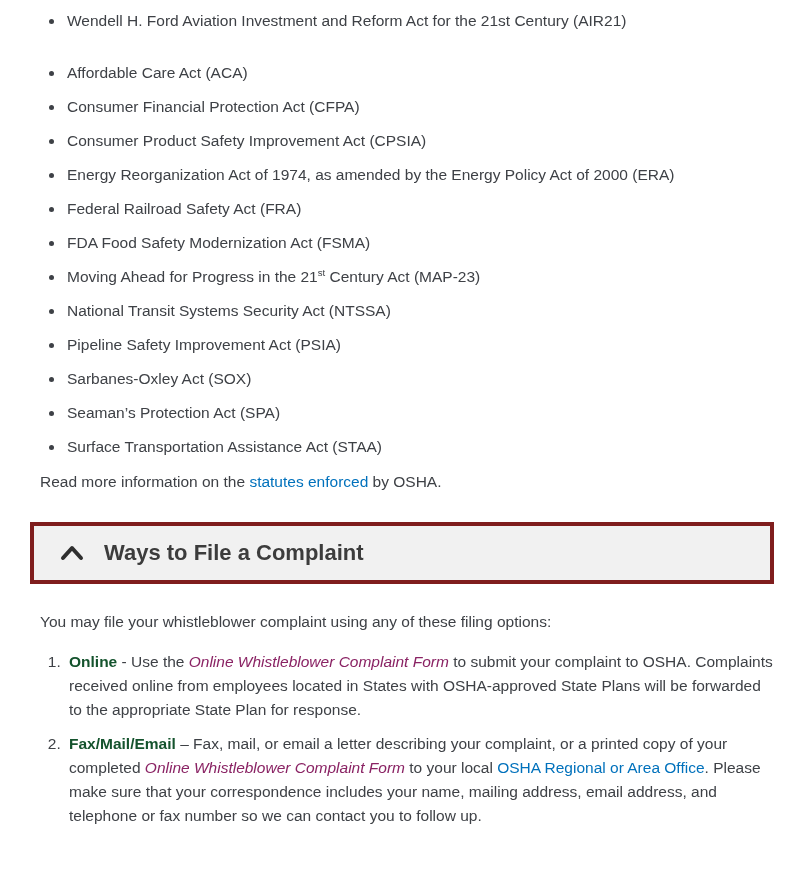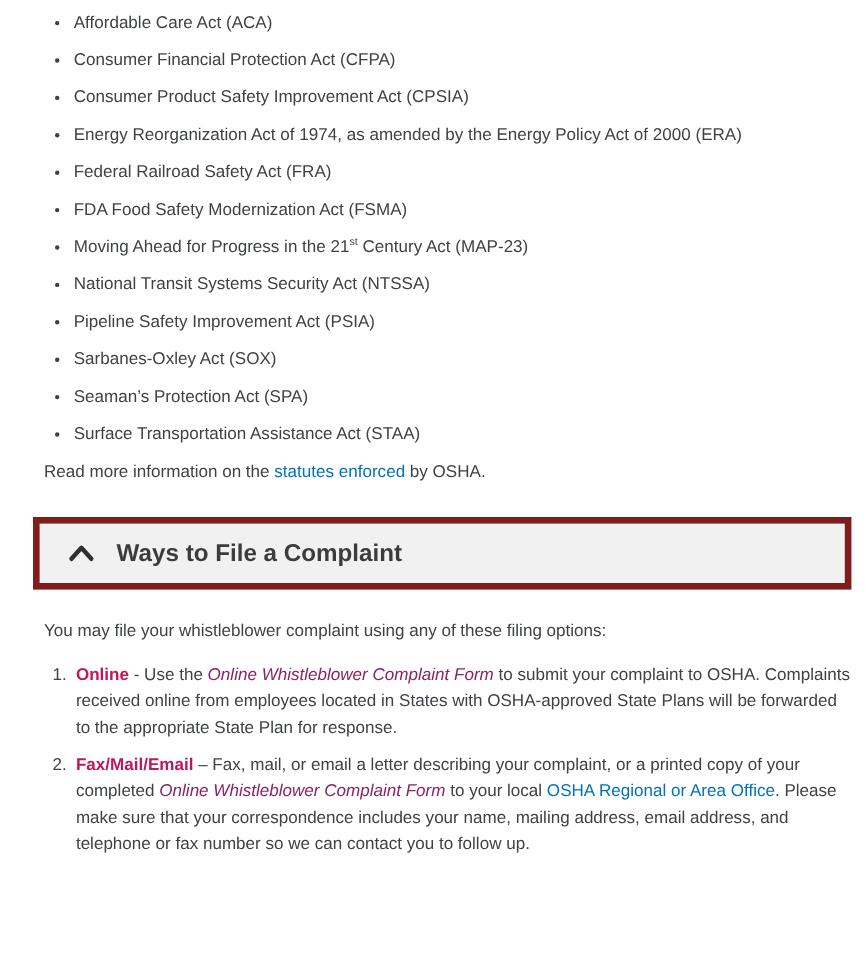--- a/index.html
+++ b/index.html
@@ -37,21 +37,21 @@
 
   a { text-decoration: none; cursor: pointer; }
   a.link-blue { color: var(--link-blue, #0071bc); }
   a.link-visited { color: var(--link-visited, #8a2364); font-style: italic; }
 
   .accordion-header {
     display: flex;
     align-items: center;
     gap: 20px;
     background: var(--accordion-bg, #f1f1f1);
-    border: 6px solid #7f1d1d;
+    border: 4px solid #7f1d1d;
     margin: 28px 0 26px -10px;
     padding: 14px 20px 14px 26px;
     cursor: pointer;
   }
   .accordion-title {
     font-size: 22px;
     font-weight: bold;
     color: #3c3c3c;
     line-height: 26px;
   }
@@ -60,27 +60,30 @@
   .intro-para { margin-bottom: 16px; }
 
   ol.filing-list {
     margin: 0 0 0 25px;
   }
   ol.filing-list li {
     margin-bottom: 10px;
     line-height: 24px;
     padding-left: 4px;
   }
-  ol.filing-list strong { color: #be185d; }
+  ol.filing-list strong { color: #14532d; }
 </style>
 </head>
 <body>
 
 <main class="content">
 
+  <ul class="bullet-list top-list">
+    <li>Wendell H. Ford Aviation Investment and Reform Act for the 21st Century (AIR21)</li>
+  </ul>
 
 
   <ul class="bullet-list">
     <li>Affordable Care Act (ACA)</li>
     <li>Consumer Financial Protection Act (CFPA)</li>
     <li>Consumer Product Safety Improvement Act (CPSIA)</li>
     <li>Energy Reorganization Act of 1974, as amended by the Energy Policy Act of 2000 (ERA)</li>
     <li>Federal Railroad Safety Act (FRA)</li>
     <li>FDA Food Safety Modernization Act (FSMA)</li>
     <li><span>Moving Ahead for Progress in the 21</span><sup>st</sup><span> Century Act (MAP-23)</span></li>

